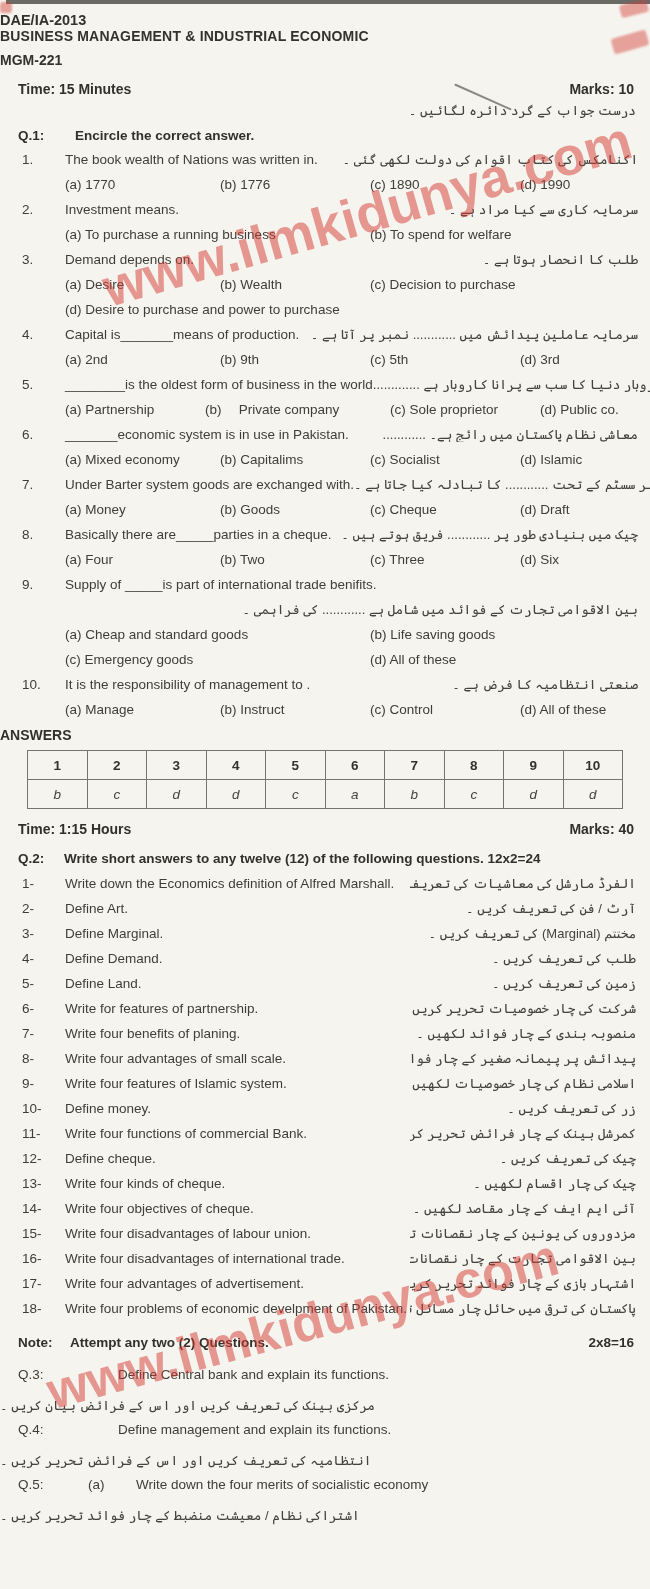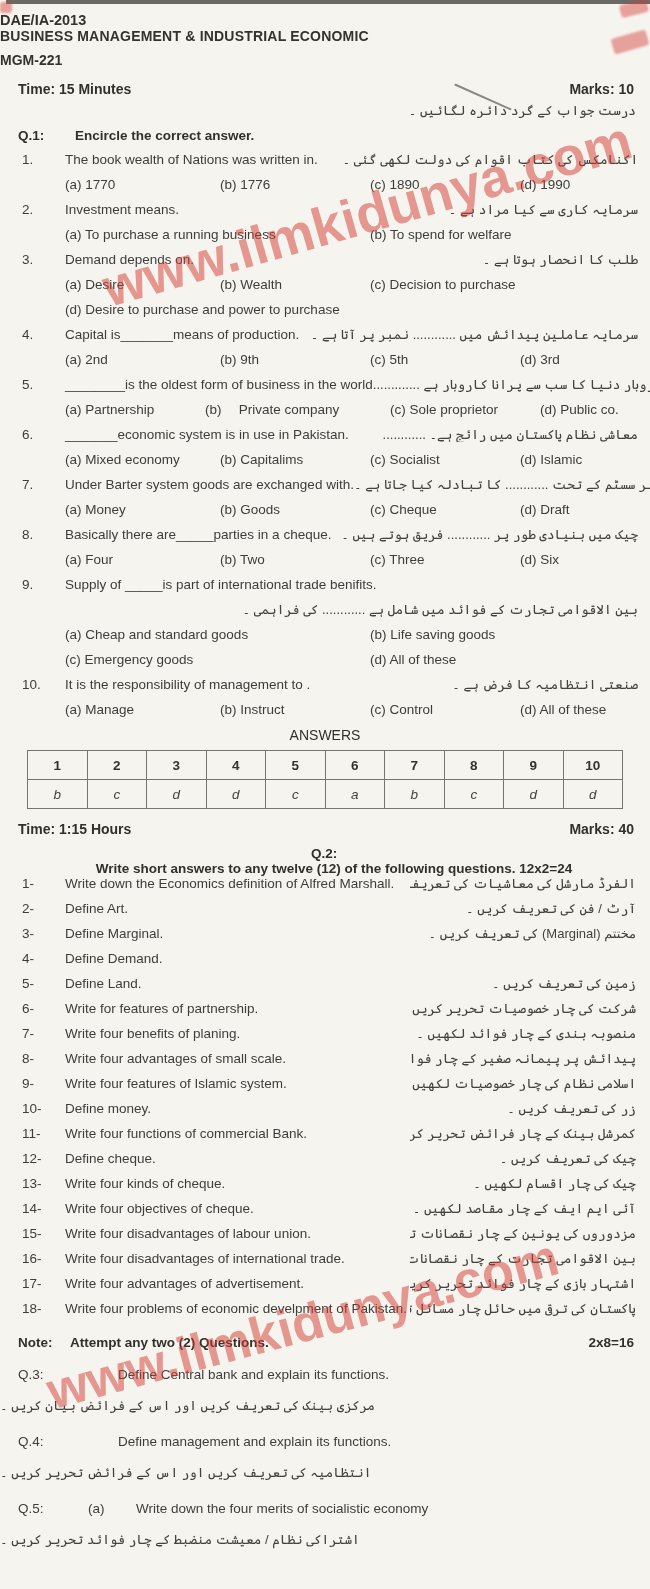--- a/index.html
+++ b/index.html
@@ -31,42 +31,42 @@
   .u-r{flex:none;text-align:right;max-width:330px;overflow:hidden;white-space:nowrap;}
   .u-full{justify-content:flex-end;}
   .opts{padding-left:65px;}
   .o155{width:155px;flex:none;}
   .o150{width:150px;flex:none;}
   .o305{width:305px;flex:none;}
   .o242{width:242px;flex:none;}
   .o140{width:140px;flex:none;}
   .o185{width:185px;flex:none;}
   .ofl{flex:1;white-space:nowrap;}
-  .ans-title{text-align:center;font-weight:normal;font-size:14px;margin-top:5px;color:#32302b;}
+  .ans-title{text-align:left;font-weight:bold;font-size:14px;margin-top:5px;color:#32302b;}
   table.ans{border-collapse:collapse;margin:7px auto 0;width:596px;}
   table.ans td{border:1px solid #76746e;text-align:center;height:26px;width:10%;}
   tr.ans-h td{font-weight:bold;color:#34322d;font-size:13.5px;}
   tr.ans-v td{font-style:italic;color:#45433e;font-size:13.5px;}
-  .qhead2{display:flex;padding-left:18px;margin-top:9px;font-weight:bold;font-size:13.5px;color:#32302b;height:25px;align-items:center;flex-direction:column;}
+  .qhead2{display:flex;padding-left:18px;margin-top:9px;font-weight:bold;font-size:13.5px;color:#32302b;height:25px;align-items:center;}
   .qhead2 .ql{width:46px;flex:none;}
   .item{display:flex;padding-left:22px;padding-right:14px;line-height:25px;align-items:flex-start;}
   .ino{width:43px;flex:none;}
   .itxt{width:345px;flex:none;}
   .itxt.just{text-align:justify;}
   .iurdu{flex:1;text-align:right;overflow:hidden;white-space:nowrap;}
   .noterow{display:flex;padding-left:18px;padding-right:16px;margin-top:9px;font-weight:bold;font-size:13.5px;color:#32302b;height:25px;align-items:center;}
   .noterow .nl{width:52px;flex:none;}
   .noterow .nt{flex:1;}
   .erow{display:flex;padding-left:18px;padding-right:3px;height:25px;align-items:flex-start;}
   .erow .el{width:100px;flex:none;}
   .erow .el5{width:70px;flex:none;}
   .erow .esub{width:48px;flex:none;}
   .erow .etxt{flex:1;white-space:nowrap;}
   .eurdu{text-align:left;padding-right:38px;height:24px;line-height:24px;}
-  .mt12{margin-top:12px;} .mt16{margin-top:16px;} .mt2{margin-top:2px;}
+  .mt12{margin-top:12px;} .mt16{margin-top:4px;} .mt2{margin-top:2px;}
   .wm{
     position:absolute;pointer-events:none;z-index:6;
     font-weight:bold;white-space:nowrap;
     color:var(--watermark,#d63a32);opacity:.5;
     font-family:"Liberation Sans",sans-serif;
   }
   .wm1{top:258px;left:104px;font-size:54px;transform:rotate(-16deg);transform-origin:left center;}
   .wm2{top:1362px;left:48px;font-size:52px;transform:rotate(-15deg);transform-origin:left center;}
 </style>
 </head>
@@ -287,20 +287,21 @@
     <span class="urdu iurdu">آرٹ / فن کی تعریف کریں ۔</span>
   </div>
   <div class="item">
     <span class="ino">3-</span>
     <span class="itxt">Define Marginal.</span>
     <span class="urdu iurdu">مختتم (Marginal) کی تعریف کریں ۔</span>
   </div>
   <div class="item">
     <span class="ino">4-</span>
     <span class="itxt">Define Demand.</span>
+    <span class="urdu iurdu">طلب کی تعریف کریں ۔</span>
   </div>
   <div class="item">
     <span class="ino">5-</span>
     <span class="itxt">Define Land.</span>
     <span class="urdu iurdu">زمین کی تعریف کریں ۔</span>
   </div>
   <div class="item">
     <span class="ino">6-</span>
     <span class="itxt">Write for features of partnership.</span>
     <span class="urdu iurdu">شرکت کی چار خصوصیات تحریر کریں ۔</span>

